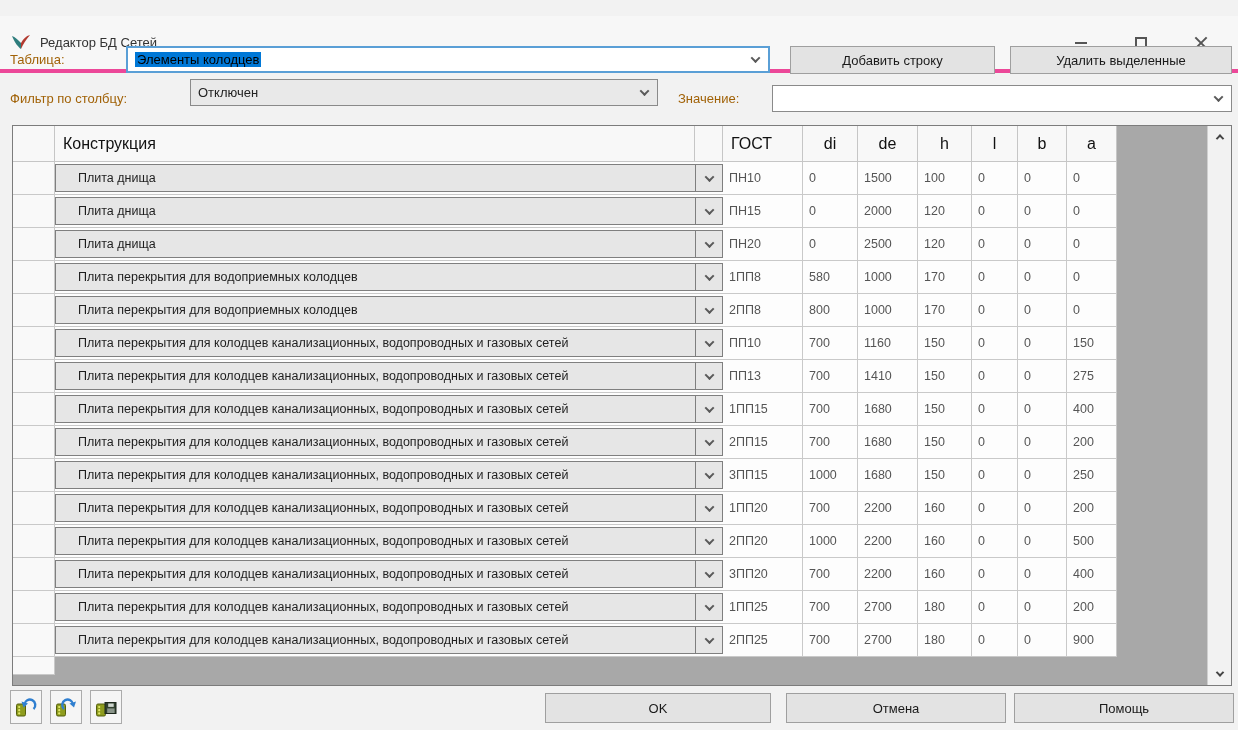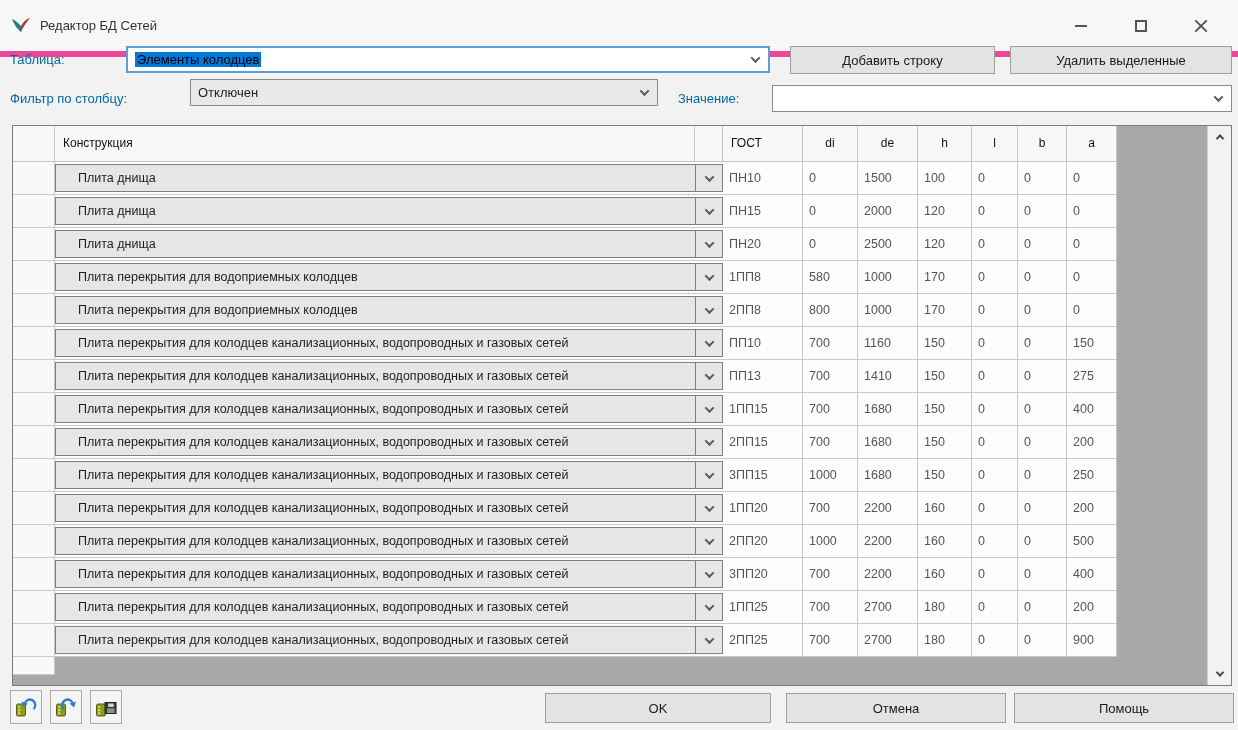--- a/index.html
+++ b/index.html
@@ -2,35 +2,35 @@
 <html><head>
 <meta charset="utf-8">
 <style>
   * { margin:0; padding:0; box-sizing:border-box; }
   html,body { width:1238px; height:730px; }
   body { font-family:"Liberation Sans", sans-serif; font-size:13px; color:#222; background:#fff; }
 
   .window { position:relative; width:1238px; height:730px; background:#f2f2f2; overflow:hidden; }
 
   
-  .titlebar { position:absolute; top:0; left:0; right:0; height:57px; background:#f7f7f7;
-              border-bottom:6px solid #ec4899; display:flex; align-items:center; padding:0 10px; }
+  .titlebar { position:absolute; top:16px; left:0; right:0; height:57px; background:#f7f7f7;
+              border-bottom:4px solid #ec4899; display:flex; align-items:center; padding:0 10px; }
   .app-icon { width:22px; height:18px; display:inline-block; }
   .win-title { margin-left:8px; font-size:13px; color:#333; }
   .win-controls { margin-left:auto; display:flex; align-items:center; gap:34px; padding-right:14px; }
   .ctl { width:26px; height:26px; display:flex; align-items:center; justify-content:center; cursor:default; }
   .glyph-min { width:12px; border-top:2px solid #555; display:inline-block; }
   .glyph-max { width:12px; height:12px; border:2px solid #555; display:inline-block; }
   .glyph-close { position:relative; width:14px; height:14px; display:inline-block; }
   .glyph-close::before,.glyph-close::after { content:""; position:absolute; left:6px; top:-1px; width:2px; height:16px; background:#555; }
   .glyph-close::before { transform:rotate(45deg); }
   .glyph-close::after { transform:rotate(-45deg); }
 
   
-  .lbl { position:absolute; line-height:26px; color:#0369a1; }
+  .lbl { position:absolute; line-height:26px; color:#a16207; }
   .combo { position:absolute; height:27px; border:1px solid #8a8a8a; background:#e9e9e9;
            display:flex; align-items:center; padding:0 4px 0 7px; }
   .combo .txt { flex:1 1 auto; white-space:nowrap; overflow:hidden; }
   .combo .arr { flex:0 0 18px; display:flex; align-items:center; justify-content:center; }
   .combo.white { background:#fff; }
   .combo.focused { border:2px solid #5a9fd6; background:#fff; }
   .sel-text { background:#0078d7; color:#000000; padding:1px 2px; }
 
   .btn { position:absolute; height:28px; background:#e3e3e3; border:1px solid #9f9f9f;
          display:flex; align-items:center; justify-content:center; font-size:13px; color:#1a1a1a; cursor:default; }
@@ -39,21 +39,21 @@
   .chev.down { transform:rotate(45deg) translate(-1px,-1px); }
   .chev.up   { transform:rotate(-135deg) translate(-1px,-1px); }
 
   
   .grid { position:absolute; left:12px; top:125px; width:1220px; height:561px;
           border:1px solid #7c7c7c; background:#a8a8a8; overflow:hidden; }
   .grid-inner { position:absolute; left:0; top:0; right:24px; bottom:0; }
 
   .grid-header { display:flex; height:36px; }
   .hcell { background:#f8f8f8; border-right:1px solid #c6c6c6; border-bottom:1px solid #c6c6c6;
-           line-height:35px; font-size:12px; color:#111; padding-left:8px; overflow:hidden; white-space:nowrap; }
+           line-height:35px; font-size:16px; color:#111; padding-left:8px; overflow:hidden; white-space:nowrap; }
   .hcell.center { padding-left:0; text-align:center; }
 
   .grid-row { display:flex; height:33px; }
   .cell { border-right:1px solid #c9c9c9; border-bottom:1px solid #c9c9c9; background:#fdfdfd;
           line-height:32px; overflow:hidden; white-space:nowrap; }
   .rowhead { background:#f9f9f9; }
   .d { padding-left:6px; color:#555; font-size:12.5px; }
 
   
   .w-rowhead { flex:0 0 42px; }

